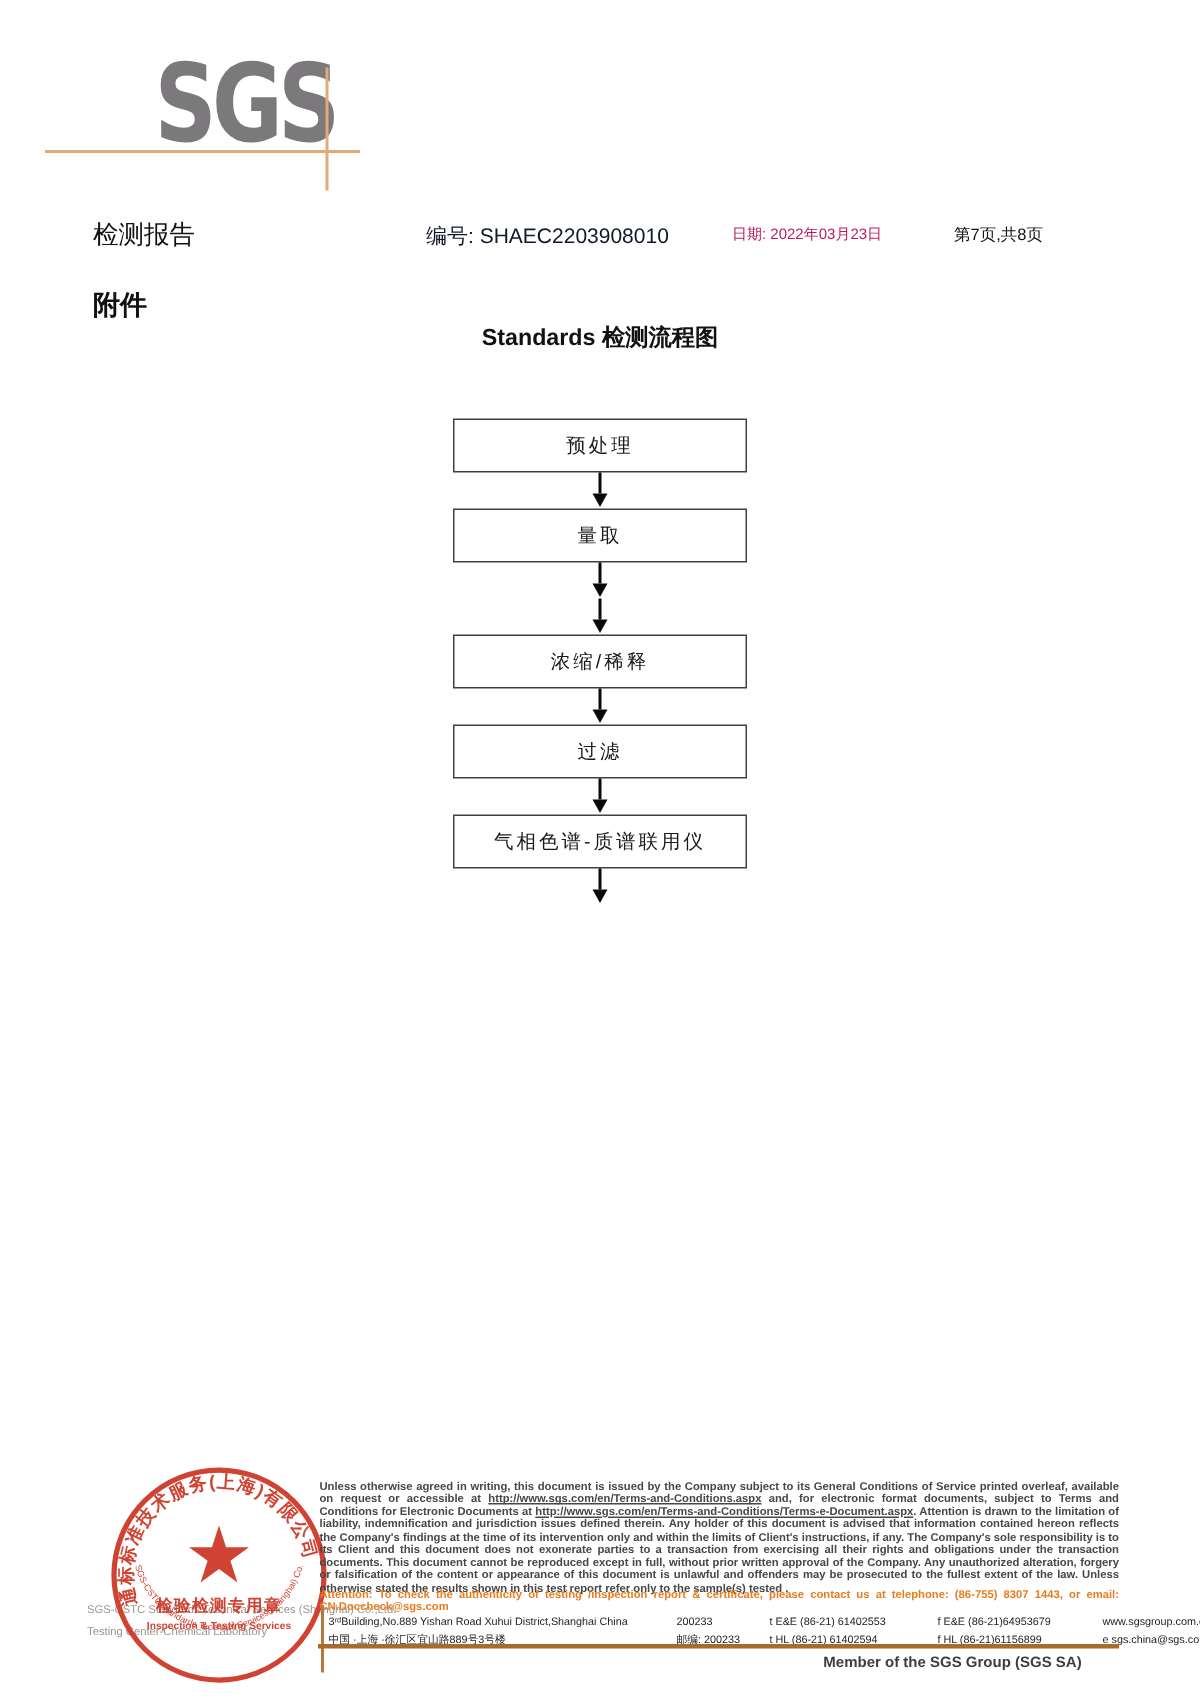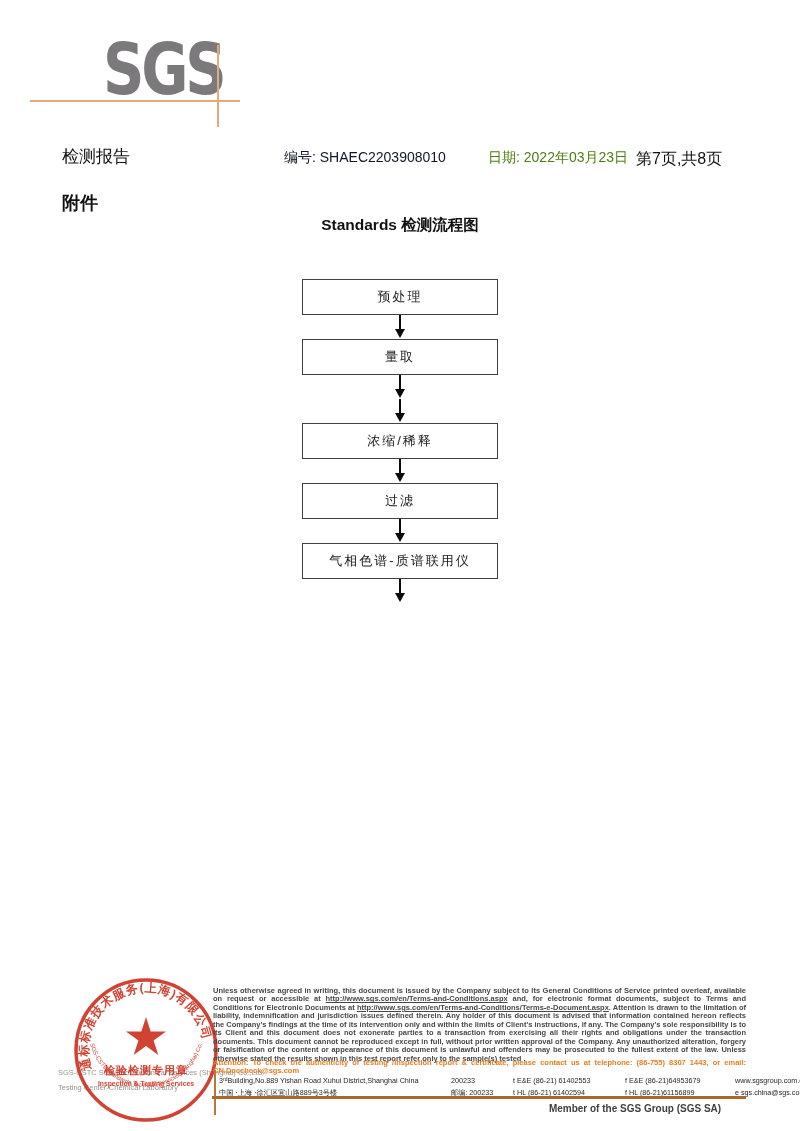--- a/index.html
+++ b/index.html
@@ -11,22 +11,22 @@
   .sgs-logo{
     position:absolute;left:103px;top:33px;height:72px;
     font-family:"DejaVu Sans", sans-serif;font-weight:bold;font-size:72px;line-height:72px;
     color:#7b797b;letter-spacing:-4px;transform:scaleX(0.80);transform-origin:left top;
   }
   .logo-hline{position:absolute;left:30px;top:100px;width:210px;height:2px;background:#e2a97b;}
   .logo-vline{position:absolute;left:217px;top:45px;width:2px;height:82px;background:#e2a97b;}
   
   .report-title{position:absolute;left:62px;top:145px;font-size:17px;font-weight:normal;color:#111;}
   .report-no{position:absolute;left:284px;top:149px;font-size:14px;color:#0f172a;}
-  .report-date{position:absolute;left:488px;top:149px;font-size:14px;color:#4d7c0f;}
-  .report-pages{position:absolute;left:636px;top:149px;font-size:16px;color:#111;}
+  .report-date{position:absolute;left:488px;top:149px;font-size:10px;color:#be185d;}
+  .report-pages{position:absolute;left:636px;top:149px;font-size:11px;color:#111;}
   .attachment{position:absolute;left:62px;top:191px;font-size:18px;font-weight:bold;color:#111;}
   .flow-title{position:absolute;left:0;right:0;top:215px;text-align:center;font-size:15.5px;font-weight:bold;color:#111;}
   
   .flowchart{position:absolute;left:0;right:0;top:279px;display:flex;flex-direction:column;align-items:center;}
   .flow-box{
     width:196px;height:36px;border:1.5px solid #404040;box-sizing:border-box;
     display:flex;align-items:center;justify-content:center;
     font-size:13px;letter-spacing:2px;color:#1a1a1a;background:#fff;
   }
   .flow-arrow{display:flex;flex-direction:column;align-items:center;height:24px;}

